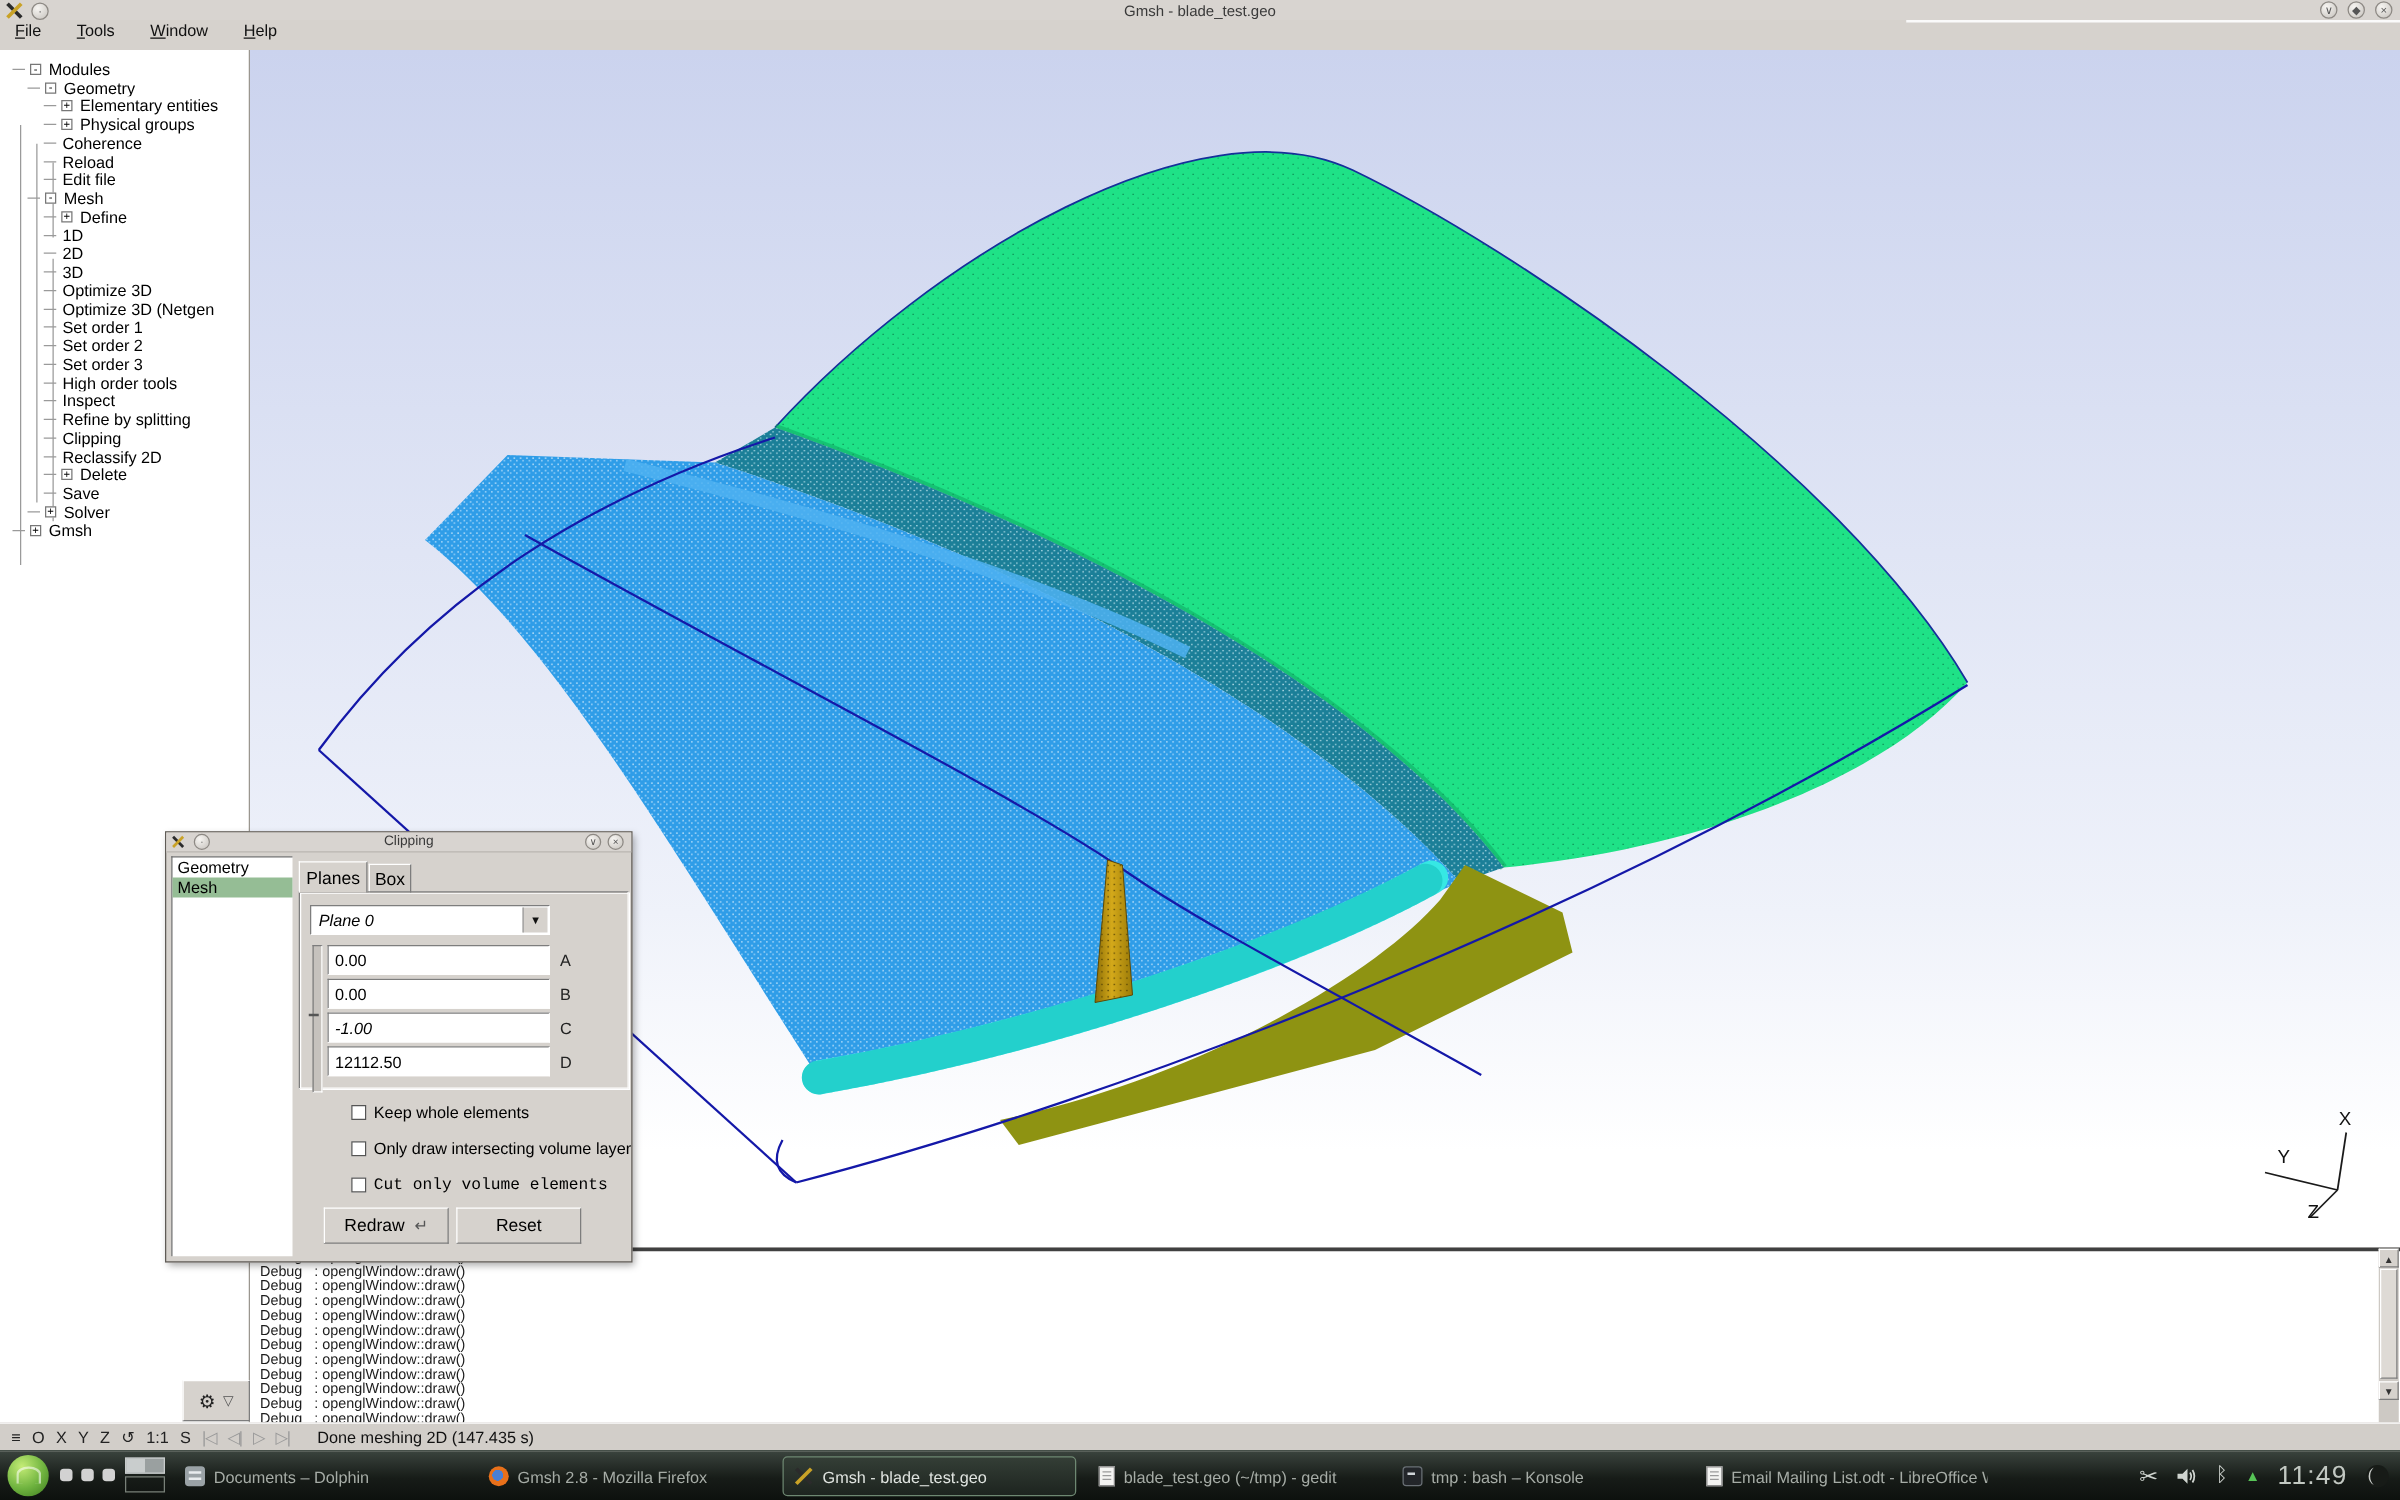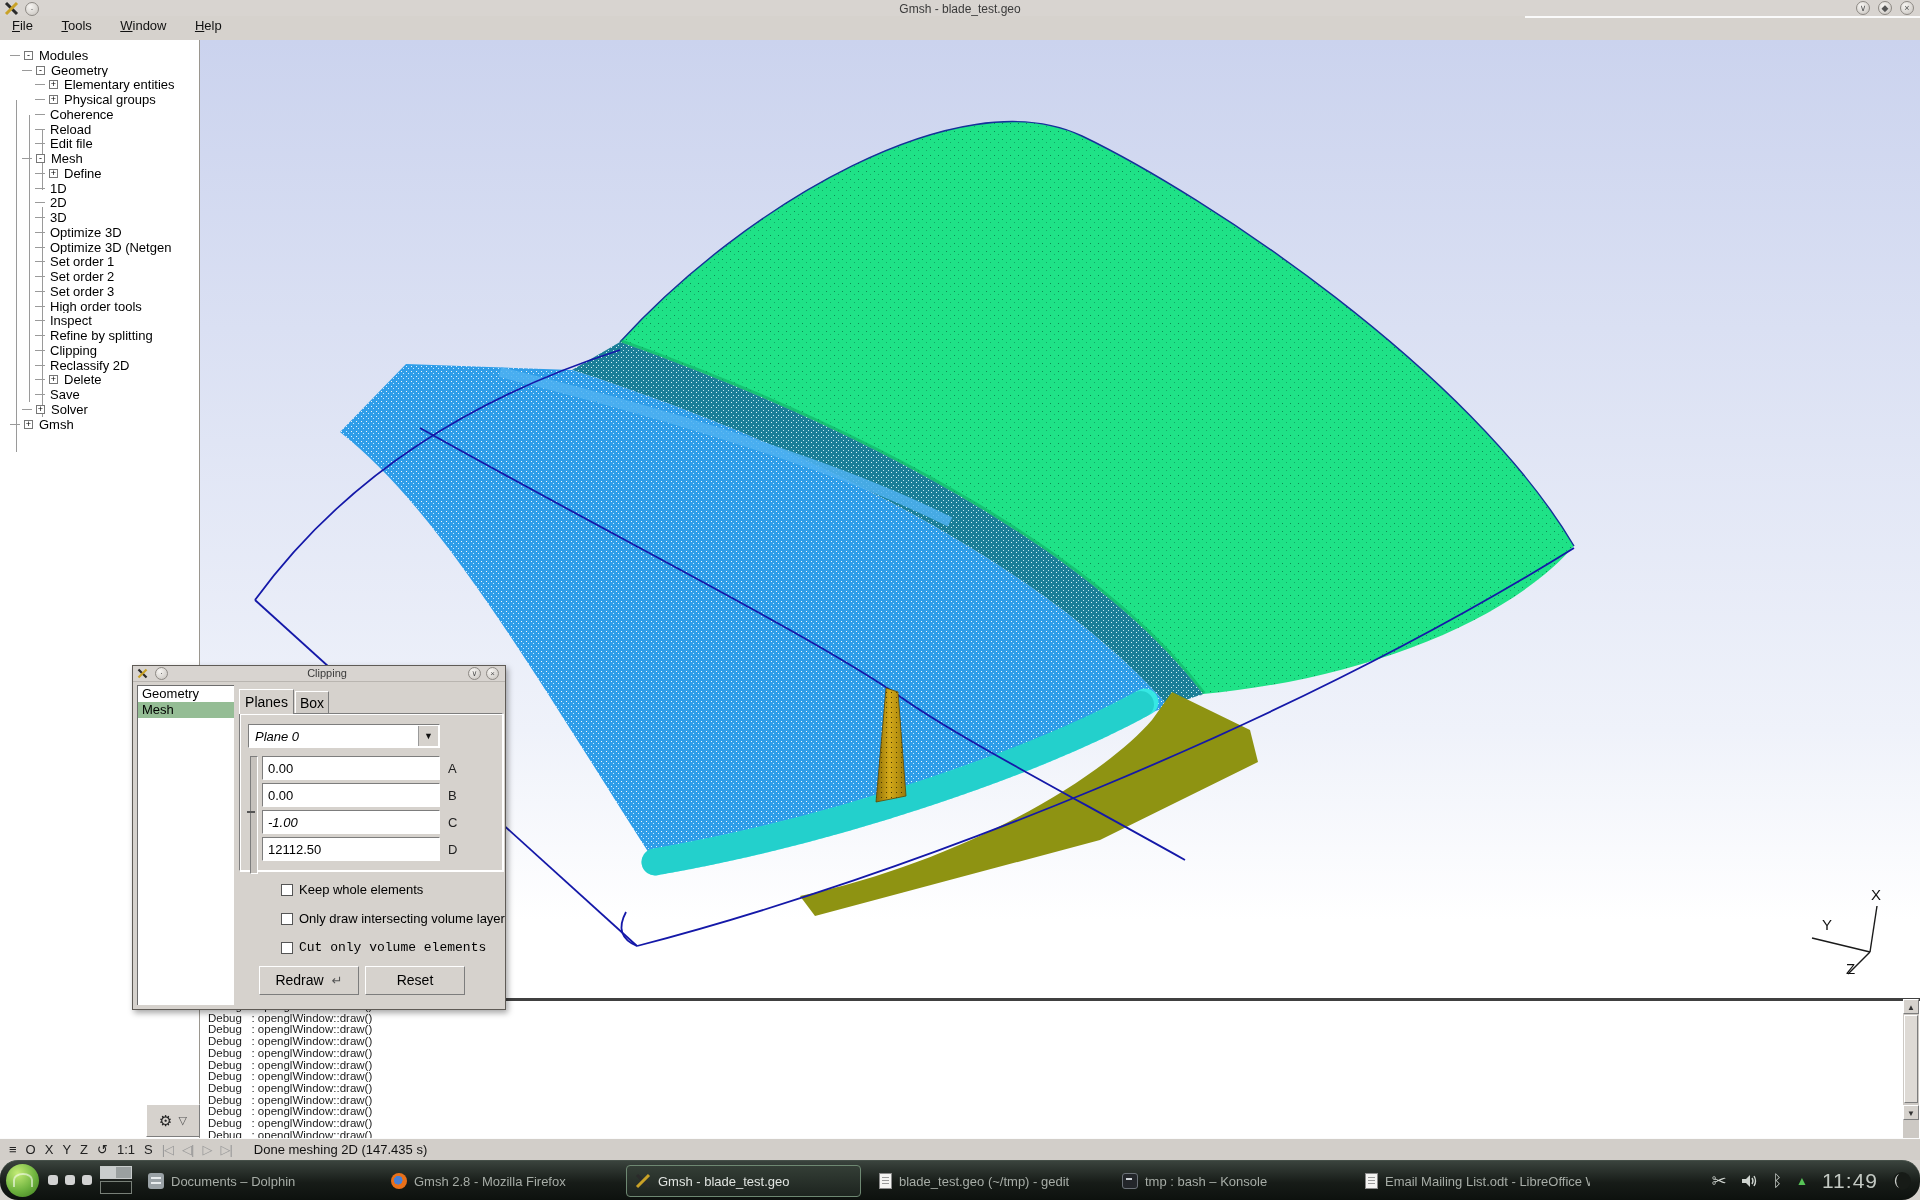--- a/index.html
+++ b/index.html
@@ -56,21 +56,21 @@
   
   .statusbar { position:absolute; left:0; top:1138px; width:1920px; height:22px;
     background:#d2cec9; border-top:1px solid #fbfbfb; display:flex; align-items:center;
     font-size:13px; color:#222; }
   .statusbar span { margin-left:9px; }
   .statusbar .player { color:#999; letter-spacing:-1px; }
   .statusbar .stext { margin-left:22px; color:#111; }
 
   
   .taskbar { position:absolute; left:0; top:1160px; width:1920px; height:40px;
-    background:linear-gradient(#3a433d, #171c18 55%, #0d110e); border-top:1px solid #454f48;border-radius:18px; }
+    background:linear-gradient(#3a433d, #171c18 55%, #0d110e); border-top:1px solid #454f48; }
   .geeko { position:absolute; left:6px; top:3px; width:33px; height:33px; border-radius:50%;
     background:radial-gradient(circle at 35% 28%, #c4ec76, #6fb33f 55%, #3c7a1e); }
   .geeko::after { content:""; position:absolute; left:7px; top:9px; width:16px; height:12px;
     border:2px solid rgba(255,255,255,.55); border-bottom:none; border-radius:50% 50% 0 0; }
   .dots { position:absolute; left:48px; top:14px; display:flex; gap:7px; }
   .dots div { width:10px; height:10px; border-radius:3px; background:#d2d2d2; }
   .pager { position:absolute; left:100px; top:5px; }
   .pager .p1 { width:32px; height:13px; background:#9aa0a0; border:1px solid #c8cccc; display:flex; }
   .pager .p1 div { width:50%; } .pager .p1 .cell { background:#c9cdcd; }
   .pager .p2 { width:32px; height:13px; border:1px solid #788078; margin-top:2px; }

